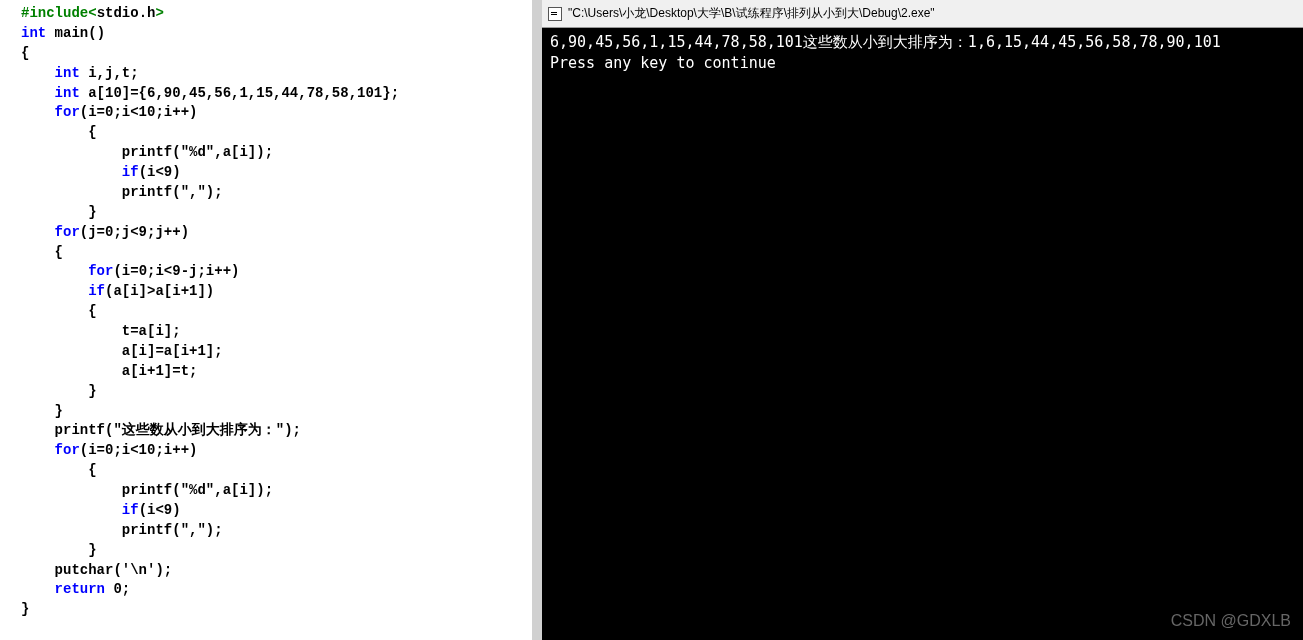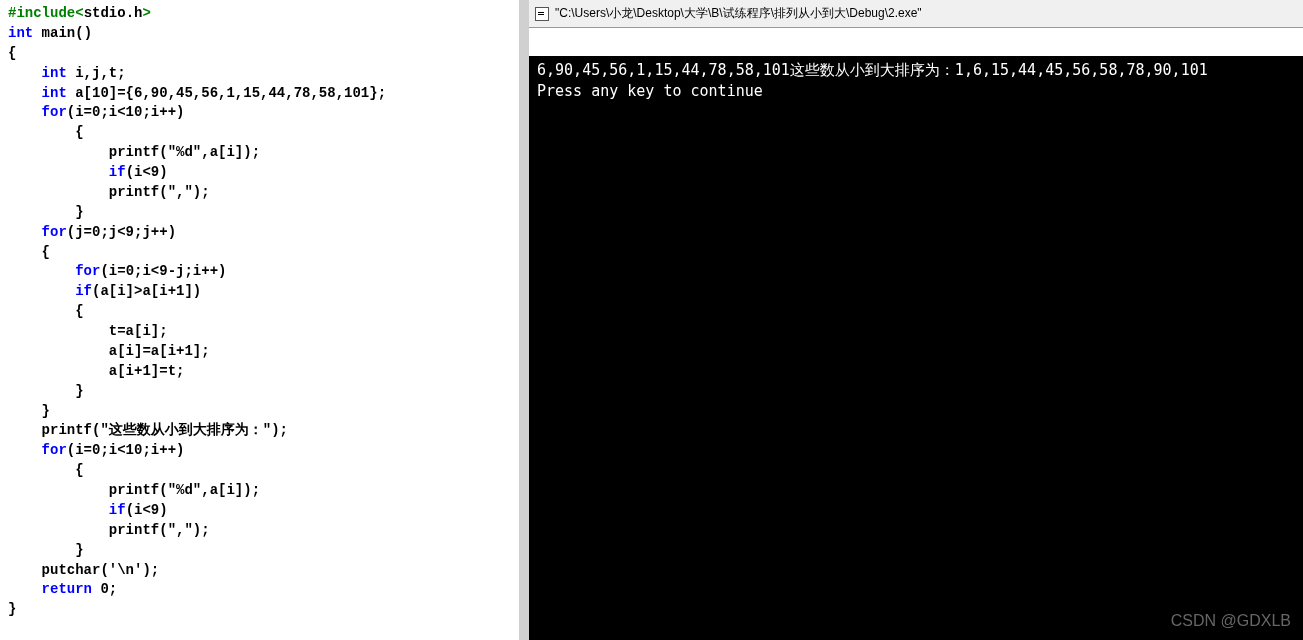--- a/index.html
+++ b/index.html
@@ -14,20 +14,21 @@
     }
     .editor-pane {
       width: 519px;
       height: 640px;
       background: #fff;
       padding: 4px 8px;
       overflow: hidden;
       white-space: pre;
       line-height: 1.42;
       font-weight: bold;
+      margin-left: 13px;
     }
     .console-pane {
       flex: 1;
       height: 640px;
       display: flex;
       flex-direction: column;
       border-left: 10px solid #d0d0d0;
       position: relative;
     }
     .titlebar {
@@ -62,21 +63,20 @@
     .console-body {
       flex: 1;
       background: #000;
       color: #fff;
       padding: 4px 8px;
       font-family: SimSun, NSimSun, monospace;
       font-size: 15px;
       white-space: pre;
       line-height: 1.4;
       position: relative;
-      margin-top: 28px;
     }
     .watermark {
       position: absolute;
       bottom: 8px;
       right: 12px;
       color: #666;
       font-size: 16px;
       font-family: Arial, sans-serif;
     }
     .kw-directive { color: #008000; }

